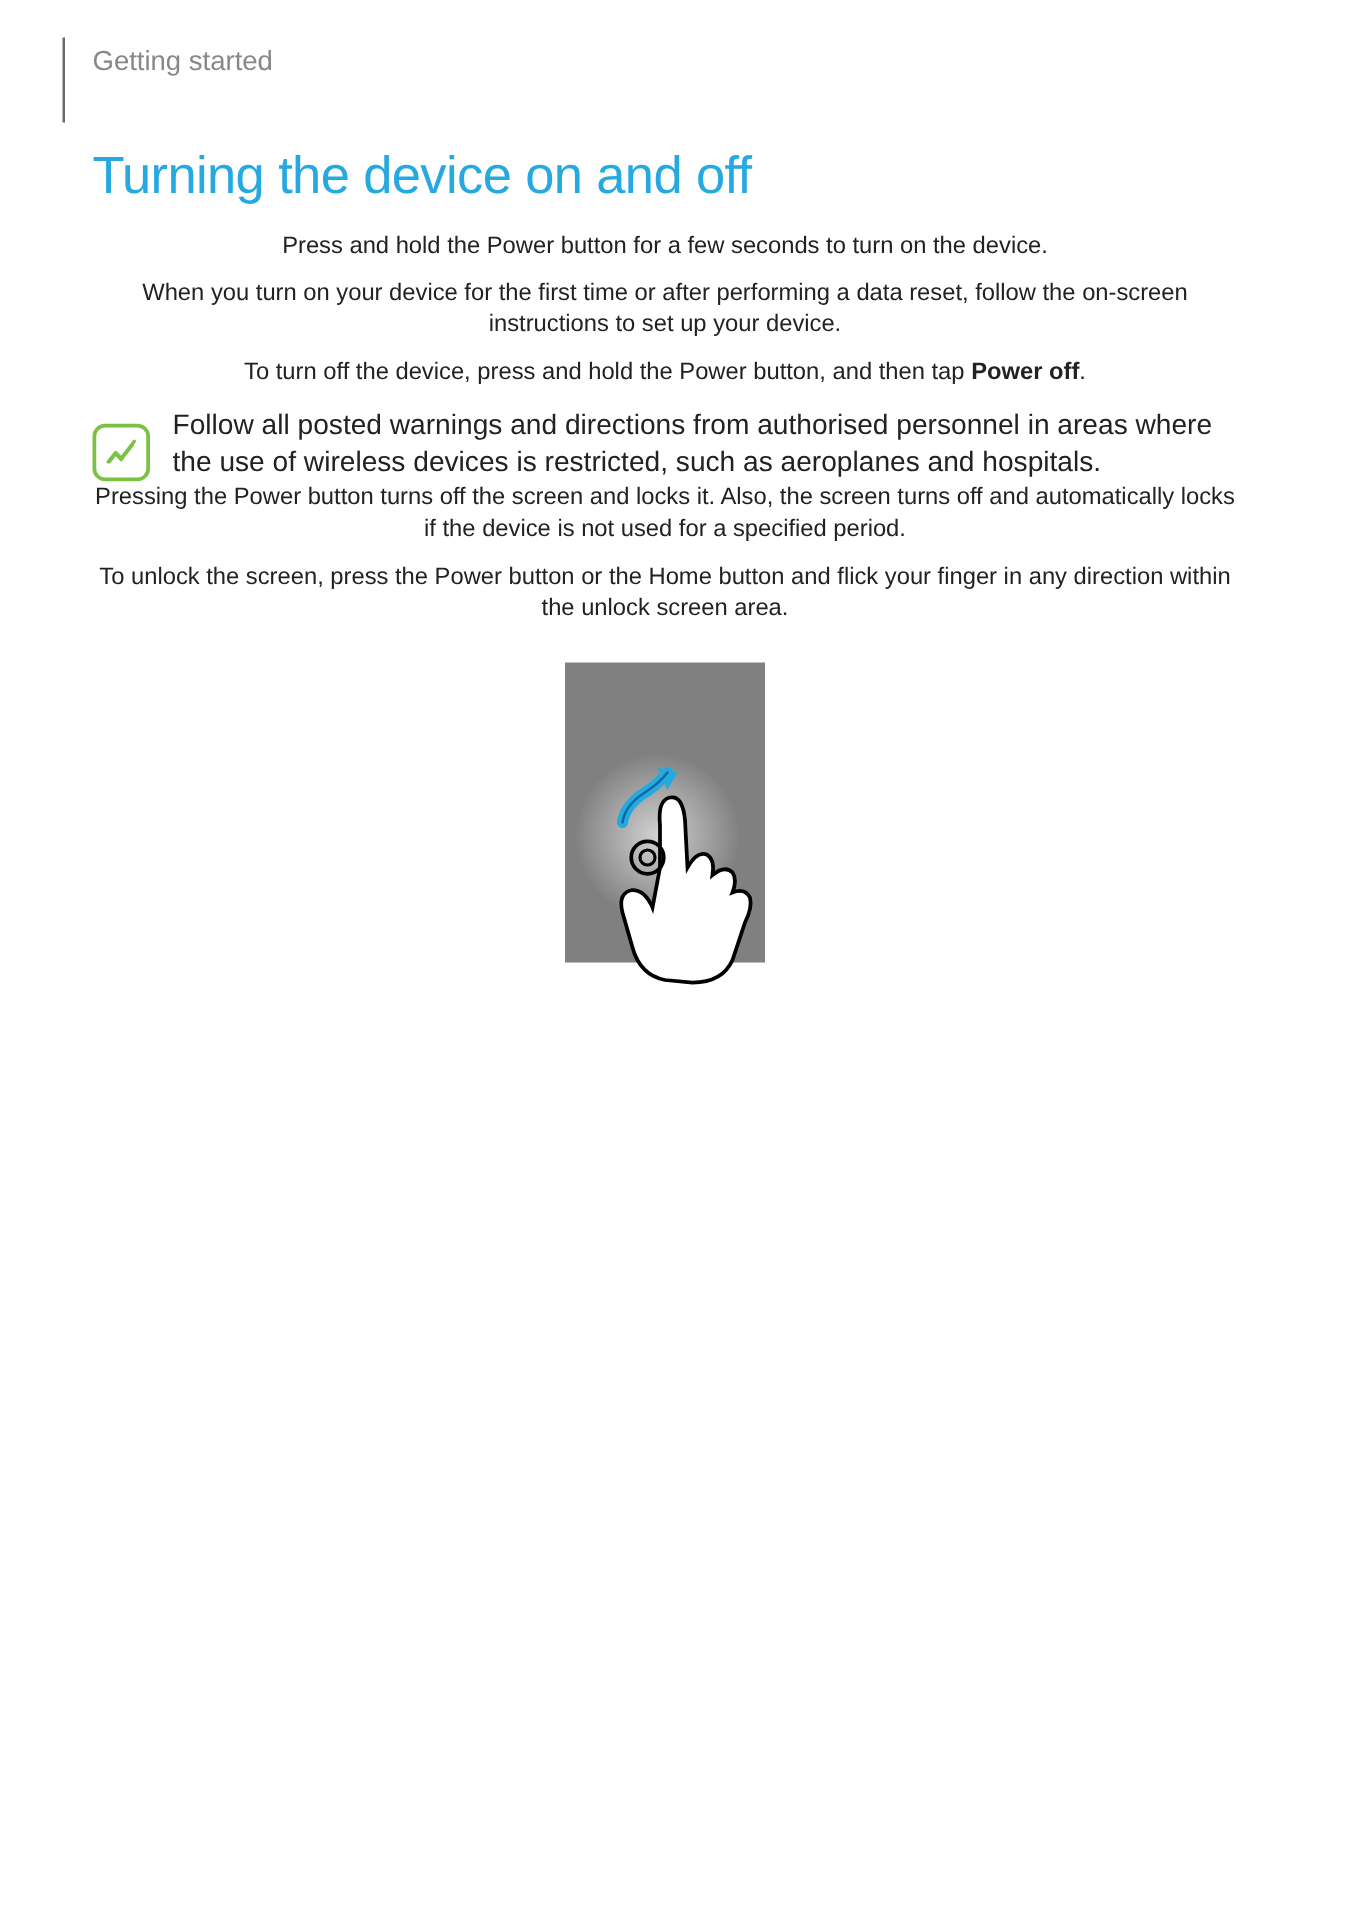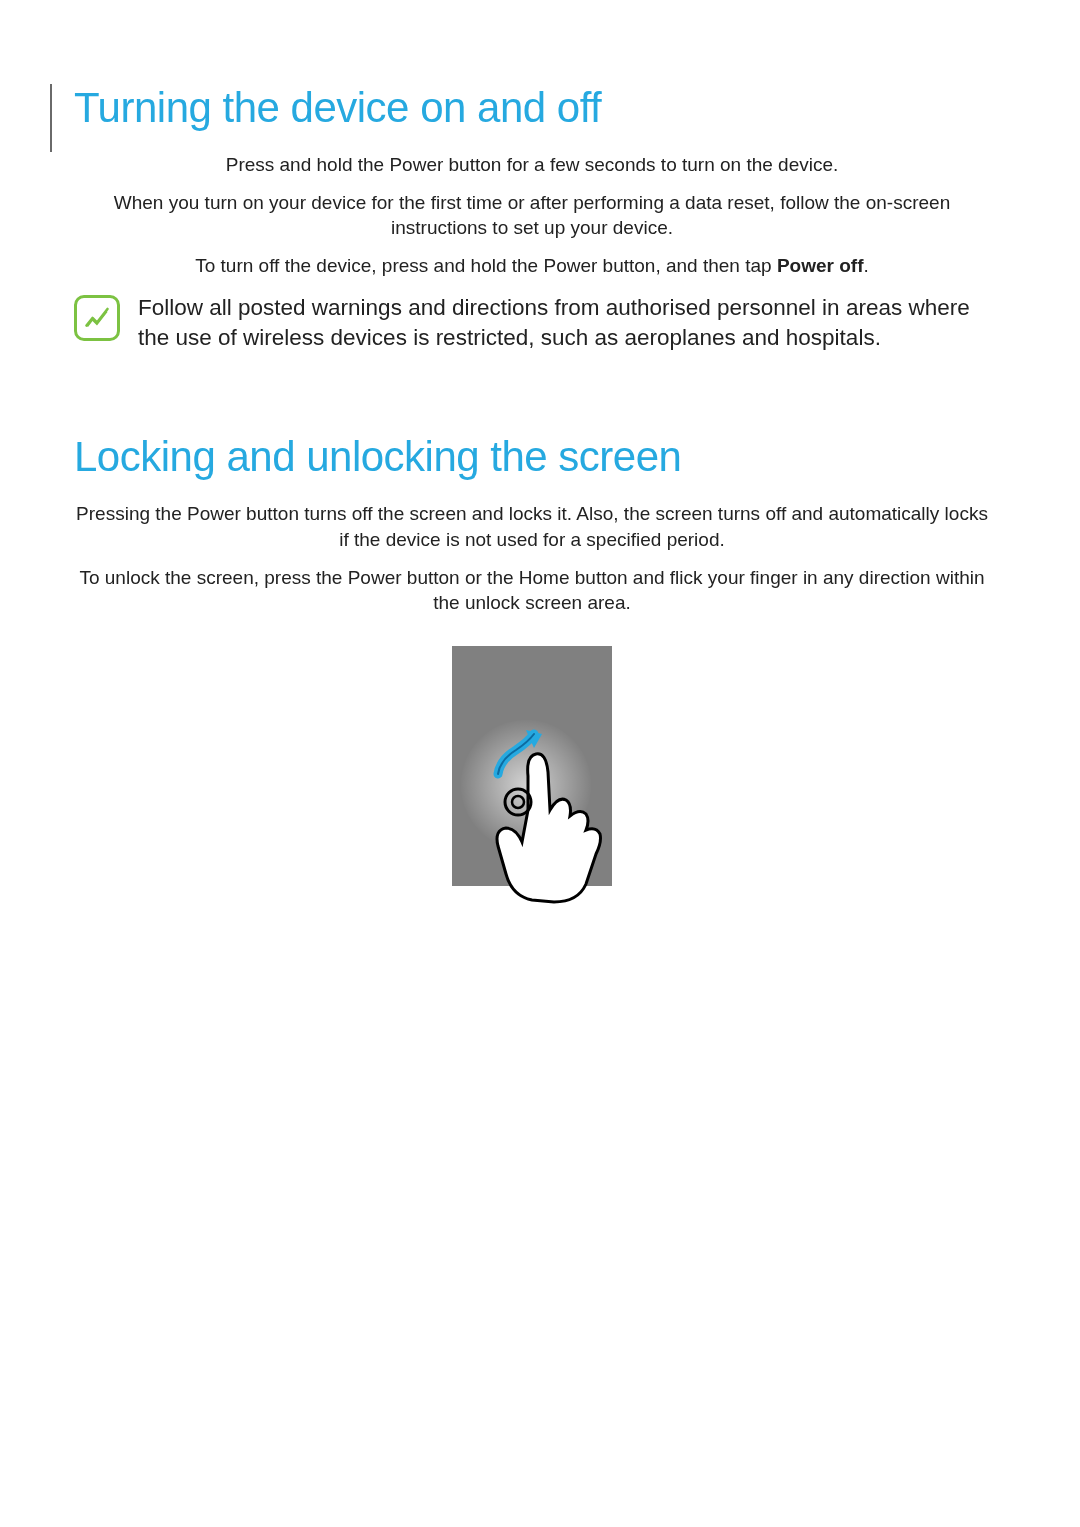--- a/index.html
+++ b/index.html
@@ -55,21 +55,21 @@
       line-height: 1.35;
       margin-bottom: 12px;
       font-weight: 400;
       text-align: center;
     }
     .bold {
       font-weight: 700;
     }
     .note-block {
       display: flex;
-      align-items: flex-start;
+      align-items: flex-end;
       margin-top: 14px;
       gap: 18px;
     }
     .note-icon {
       flex-shrink: 0;
       width: 46px;
       height: 46px;
       border: 3px solid #7cc242;
       border-radius: 10px;
       display: flex;
@@ -134,40 +134,40 @@
       text-align: center;
       color: #777;
       font-size: 20px;
     }
   </style>
 </head>
 <body>
 
 <div class="page-wrapper">
   <div class="left-rule"></div>
+  <div class="breadcrumb">Getting started</div>
 
   <div class="content">
     <h1>Turning the device on and off</h1>
     <p>Press and hold the Power button for a few seconds to turn on the device.</p>
     <p>When you turn on your device for the first time or after performing a data reset, follow the on-screen instructions to set up your device.</p>
     <p>
       <span>To turn off the device, press and hold the Power button, and then tap </span><span class="bold">Power off</span><span>.</span>
     </p>
 
     <div class="note-block">
       <div class="note-icon">
         <svg viewBox="0 0 40 40">
           <path d="M 6 30 L 14 20 L 20 26 L 32 10 L 34 12 L 20 30 L 14 24 L 8 32 Z" fill="#7cc242"></path>
           <path d="M 6 30 L 14 20 L 20 26 L 34 8" stroke="#7cc242" stroke-width="3.5" fill="none" stroke-linecap="round" stroke-linejoin="round"></path>
         </svg>
       </div>
       <div class="note-text">Follow all posted warnings and directions from authorised personnel in areas where the use of wireless devices is restricted, such as aeroplanes and hospitals.</div>
     </div>
 
-    <h1 class="second">Locking and unlocking the screen</h1>
     <p>Pressing the Power button turns off the screen and locks it. Also, the screen turns off and automatically locks if the device is not used for a specified period.</p>
     <p>To unlock the screen, press the Power button or the Home button and flick your finger in any direction within the unlock screen area.</p>
 
     <div class="figure-wrap">
       <div class="device-fig">
         <div class="glow"></div>
         <svg class="arrow-svg" viewBox="0 0 60 60">
           <path d="M 8 46 Q 10 32 26 22 Q 38 14 44 6" stroke="#26a9e0" stroke-width="9" fill="none" stroke-linecap="round"></path>
           <path d="M 36 2 L 52 6 L 44 20 Z" fill="#26a9e0"></path>
           <path d="M 8 46 Q 10 32 26 22 Q 38 14 44 6" stroke="#0d6ba0" stroke-width="2" fill="none" stroke-linecap="round"></path>

